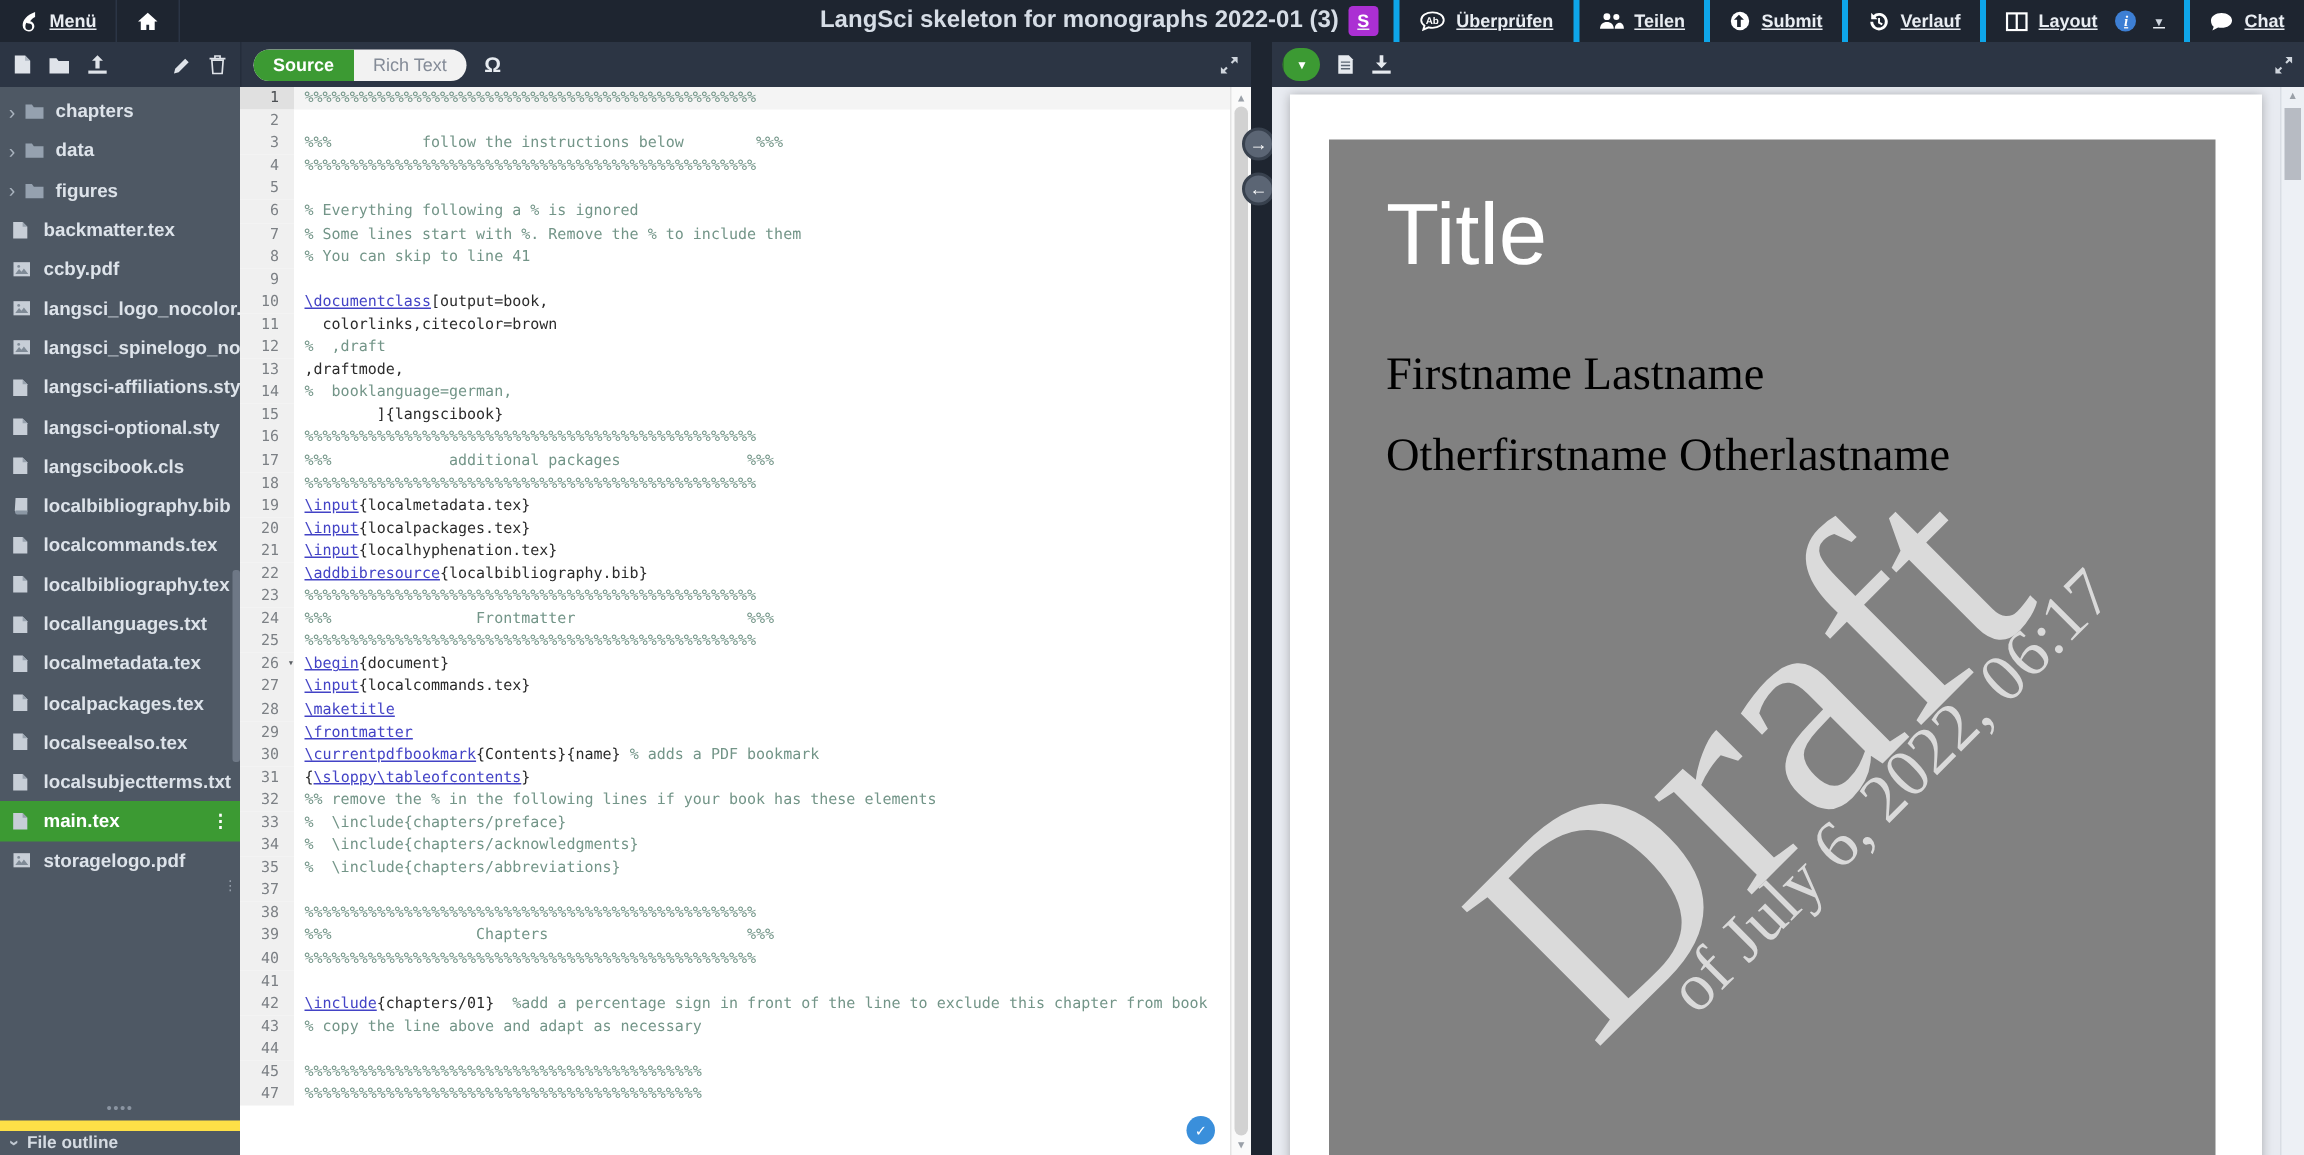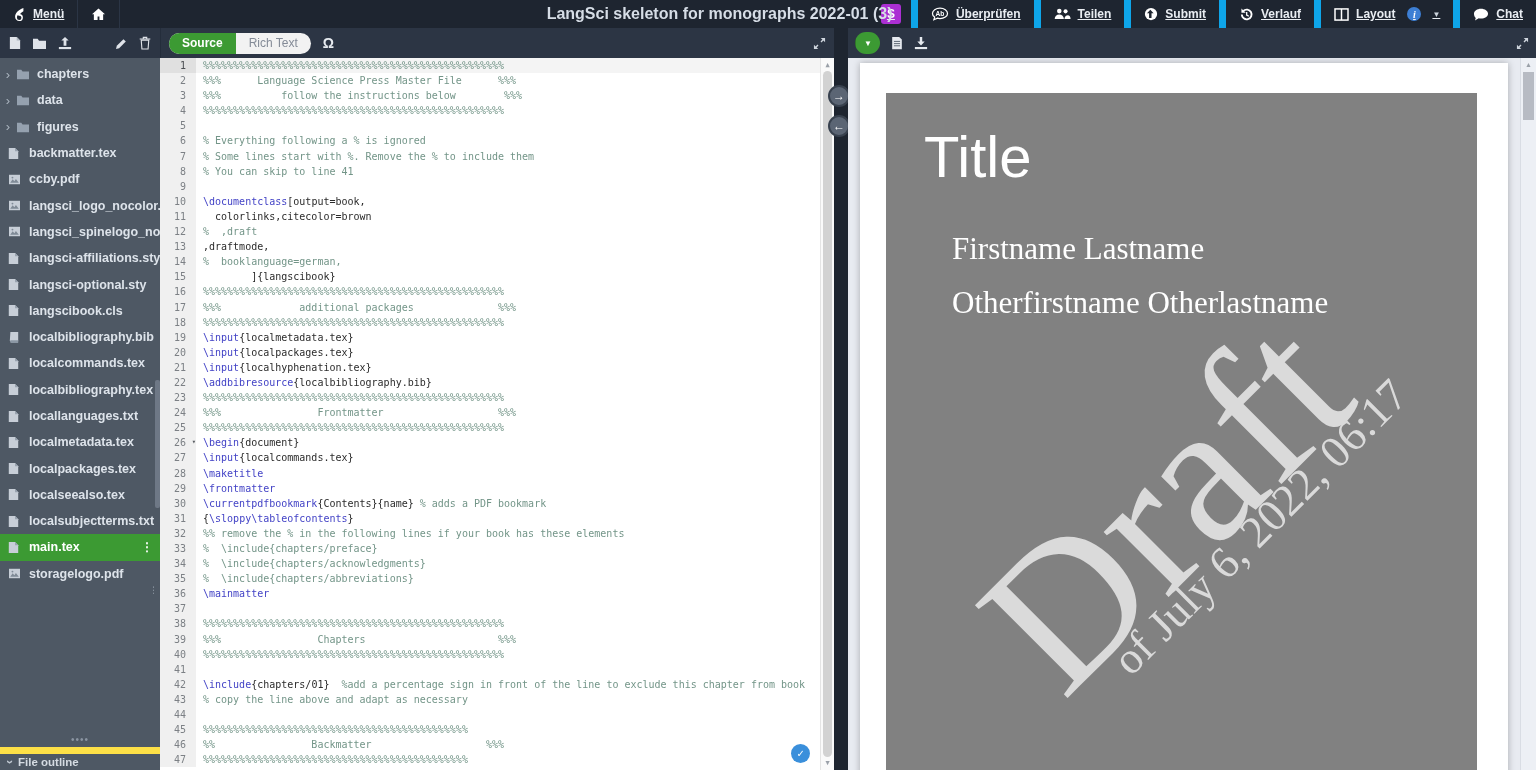--- a/index.html
+++ b/index.html
@@ -6,21 +6,21 @@
   html,body { width:1536px; height:770px; overflow:hidden; background:#1e2530;
               font-family:"Liberation Sans", sans-serif; }
   .app { position:relative; width:1536px; height:770px; }
 
   
   .header { position:absolute; top:0; left:0; right:0; height:28px; background:#1e2530;
             display:flex; align-items:stretch; color:#e9edf2; font-size:12px; font-weight:bold;text-decoration:underline; }
   .hbtn { display:flex; align-items:center; gap:7px; padding:0 13px; border-right:1px solid #2b3545; cursor:pointer; }
   .hbtn.noborder { border-right:none; }
   .hdr-right { margin-left:auto; display:flex; align-items:stretch; }
-  .hdr-right .hbtn { border-right:none; border-left:7px solid #0ea5e9; }
+  .hdr-right .hbtn { border-right:none; border-left:4px solid #0ea5e9; }
   .proj-title { position:absolute; left:50%; top:0; height:28px; transform:translateX(-64%);
                 display:flex; align-items:center; color:#d6dde6; font-size:16px; font-weight:bold; }
   .avatar { width:20px; height:20px; border-radius:3px; background:#ab2fd3; color:#fff;
             display:flex; align-items:center; justify-content:center; font-size:12px; font-weight:bold; }
   .avatar-wrap { display:flex; align-items:center; padding:0 10px; }
   .info-badge { width:14px; height:14px; border-radius:50%; background:#3d7fd4; color:#fff;
                 font-family:"Liberation Serif", serif; font-style:italic; font-size:10px;
                 display:flex; align-items:center; justify-content:center; margin-left:5px; }
   .caret { font-size:8px; color:#cdd4dd; margin-left:4px; }
 
@@ -71,21 +71,21 @@
   .editor { position:absolute; left:160px; top:0; bottom:0; width:674px; background:#ffffff; overflow:hidden; }
   .code { font-family:"DejaVu Sans Mono","Liberation Mono",monospace; font-size:10px; }
   .crow { display:flex; height:15.1px; line-height:15.1px; white-space:pre; }
   .crow .ln { width:36px; flex:none; text-align:right; padding-right:10px; background:#f0f0f0;
               color:#7c8085; position:relative; }
   .crow .src { padding-left:7px; color:#2b2b2b; }
   .crow.active { background:#f4f4f4; }
   .crow.active .ln { background:#e0e0e0; color:#4c4f53; }
   .fold { position:absolute; right:0px; top:0; font-size:7px; color:#5a5e63; }
   .cm { color:#739588; }
-  .kw { color:#4343c6; }
+  .kw { color:#4343c6;text-decoration:underline; }
   .tx { color:#2b2b2b; }
   .ed-scroll { position:absolute; right:0; top:0; bottom:0; width:14px; background:#fafafa; border-left:1px solid #e4e4e4; }
   .sb-arrow { position:absolute; left:0; right:0; text-align:center; color:#9aa0a8; font-size:7px; }
   .ed-thumb { position:absolute; left:2px; right:2px; top:13px; bottom:13px; background:#d2d2d2; border-radius:5px; }
   .check-badge { position:absolute; right:24px; bottom:7px; width:19px; height:19px; border-radius:50%;
                  background:#3a8fdb; color:#fff; display:flex; align-items:center; justify-content:center;
                  font-size:11px; font-weight:bold; }
 
   
   .vdivider { position:absolute; left:834px; top:0; bottom:0; width:14px; background:#1e2530; }
@@ -95,21 +95,21 @@
   .div-btn.right { top:27px; }
   .div-btn.left { top:57px; }
 
   
   .pdf { position:absolute; left:848px; top:0; right:0; bottom:0; background:#e8ebf1; overflow:hidden; }
   .page { position:absolute; left:12px; top:5px; width:648px; bottom:-10px; background:#fff;
           box-shadow:0 0 7px rgba(0,0,0,.28); }
   .cover { position:absolute; left:26px; top:30px; width:591px; bottom:-10px; background:#818181; overflow:hidden; }
   .bk-title { position:absolute; left:38px; top:30px; color:#fff; font-size:58px;
               font-family:"Liberation Sans",sans-serif; font-weight:normal; }
-  .bk-auth { position:absolute; left:38px; color:#ffffff; font-size:31px; font-family:"Liberation Serif",serif;margin-left:28px; }
+  .bk-auth { position:absolute; left:38px; color:#000000; font-size:31px; font-family:"Liberation Serif",serif; }
   .bk-auth.a1 { top:138px; }
   .bk-auth.a2 { top:192px; }
   .wm { position:absolute; color:#dadada; font-family:"Liberation Serif",serif; white-space:nowrap; }
   .wm-draft { left:279px; top:412px; font-size:200px; transform:translate(-50%,-50%) rotate(-45deg); }
   .wm-date { left:374px; top:434px; font-size:45px; transform:translate(-50%,-50%) rotate(-45deg); }
   .pdf-scroll { position:absolute; right:0; top:0; bottom:0; width:16px; background:#edf0f5; border-left:1px solid #d9dde4; }
   .pdf-thumb { position:absolute; left:2px; right:2px; top:14px; height:48px; background:#b7bbc3; }
 
   svg { display:block; }
 </style>
@@ -471,21 +471,21 @@
       <div class="outline-dots">••••</div>
       <div class="outline-bar">
         <span class="dchev">›</span>
         <span>File outline</span>
       </div>
     </div>
 
     <div class="editor code">
       <div>
           <div class="crow active"><span class="ln">1</span><span class="src"><span class="cm">%%%%%%%%%%%%%%%%%%%%%%%%%%%%%%%%%%%%%%%%%%%%%%%%%%</span></span></div>
-          <div class="crow"><span class="ln">2</span><span class="src"><span class="cm">%%%      Language Science Press Master File      %%%</span></span></div>
+          <div class="crow"><span class="ln">2</span></div>
           <div class="crow"><span class="ln">3</span><span class="src"><span class="cm">%%%          follow the instructions below        %%%</span></span></div>
           <div class="crow"><span class="ln">4</span><span class="src"><span class="cm">%%%%%%%%%%%%%%%%%%%%%%%%%%%%%%%%%%%%%%%%%%%%%%%%%%</span></span></div>
           <div class="crow"><span class="ln">5</span><span class="src"></span></div>
           <div class="crow"><span class="ln">6</span><span class="src"><span class="cm">% Everything following a % is ignored</span></span></div>
           <div class="crow"><span class="ln">7</span><span class="src"><span class="cm">% Some lines start with %. Remove the % to include them</span></span></div>
           <div class="crow"><span class="ln">8</span><span class="src"><span class="cm">% You can skip to line 41</span></span></div>
           <div class="crow"><span class="ln">9</span><span class="src"></span></div>
           <div class="crow"><span class="ln">10</span><span class="src"><span class="kw">\documentclass</span><span class="tx">[output=book,</span></span></div>
           <div class="crow"><span class="ln">11</span><span class="src"><span class="tx">  colorlinks,citecolor=brown</span></span></div>
           <div class="crow"><span class="ln">12</span><span class="src"><span class="cm">%  ,draft</span></span></div>
@@ -505,31 +505,29 @@
           <div class="crow"><span class="ln">26<span class="fold">▾</span></span><span class="src"><span class="kw">\begin</span><span class="tx">{document}</span></span></div>
           <div class="crow"><span class="ln">27</span><span class="src"><span class="kw">\input</span><span class="tx">{localcommands.tex}</span></span></div>
           <div class="crow"><span class="ln">28</span><span class="src"><span class="kw">\maketitle</span></span></div>
           <div class="crow"><span class="ln">29</span><span class="src"><span class="kw">\frontmatter</span></span></div>
           <div class="crow"><span class="ln">30</span><span class="src"><span class="kw">\currentpdfbookmark</span><span class="tx">{Contents}{name} </span><span class="cm">% adds a PDF bookmark</span></span></div>
           <div class="crow"><span class="ln">31</span><span class="src"><span class="tx">{</span><span class="kw">\sloppy\tableofcontents</span><span class="tx">}</span></span></div>
           <div class="crow"><span class="ln">32</span><span class="src"><span class="cm">%% remove the % in the following lines if your book has these elements</span></span></div>
           <div class="crow"><span class="ln">33</span><span class="src"><span class="cm">%  \include{chapters/preface}</span></span></div>
           <div class="crow"><span class="ln">34</span><span class="src"><span class="cm">%  \include{chapters/acknowledgments}</span></span></div>
           <div class="crow"><span class="ln">35</span><span class="src"><span class="cm">%  \include{chapters/abbreviations}</span></span></div>
-          <div class="crow"><span class="ln">36</span><span class="src"><span class="kw">\mainmatter</span></span></div>
           <div class="crow"><span class="ln">37</span><span class="src"></span></div>
           <div class="crow"><span class="ln">38</span><span class="src"><span class="cm">%%%%%%%%%%%%%%%%%%%%%%%%%%%%%%%%%%%%%%%%%%%%%%%%%%</span></span></div>
           <div class="crow"><span class="ln">39</span><span class="src"><span class="cm">%%%                Chapters                      %%%</span></span></div>
           <div class="crow"><span class="ln">40</span><span class="src"><span class="cm">%%%%%%%%%%%%%%%%%%%%%%%%%%%%%%%%%%%%%%%%%%%%%%%%%%</span></span></div>
           <div class="crow"><span class="ln">41</span><span class="src"></span></div>
           <div class="crow"><span class="ln">42</span><span class="src"><span class="kw">\include</span><span class="tx">{chapters/01}  </span><span class="cm">%add a percentage sign in front of the line to exclude this chapter from book</span></span></div>
           <div class="crow"><span class="ln">43</span><span class="src"><span class="cm">% copy the line above and adapt as necessary</span></span></div>
           <div class="crow"><span class="ln">44</span><span class="src"></span></div>
           <div class="crow"><span class="ln">45</span><span class="src"><span class="cm">%%%%%%%%%%%%%%%%%%%%%%%%%%%%%%%%%%%%%%%%%%%%</span></span></div>
-          <div class="crow"><span class="ln">46</span><span class="src"><span class="cm">%%                Backmatter                   %%%</span></span></div>
           <div class="crow"><span class="ln">47</span><span class="src"><span class="cm">%%%%%%%%%%%%%%%%%%%%%%%%%%%%%%%%%%%%%%%%%%%%</span></span></div>
         </div>
       <div class="ed-scroll">
         <span class="sb-arrow" style="top:3px">▲</span>
         <div class="ed-thumb"></div>
         <span class="sb-arrow" style="bottom:3px">▼</span>
       </div>
       <div class="check-badge">✓</div>
     </div>
 

